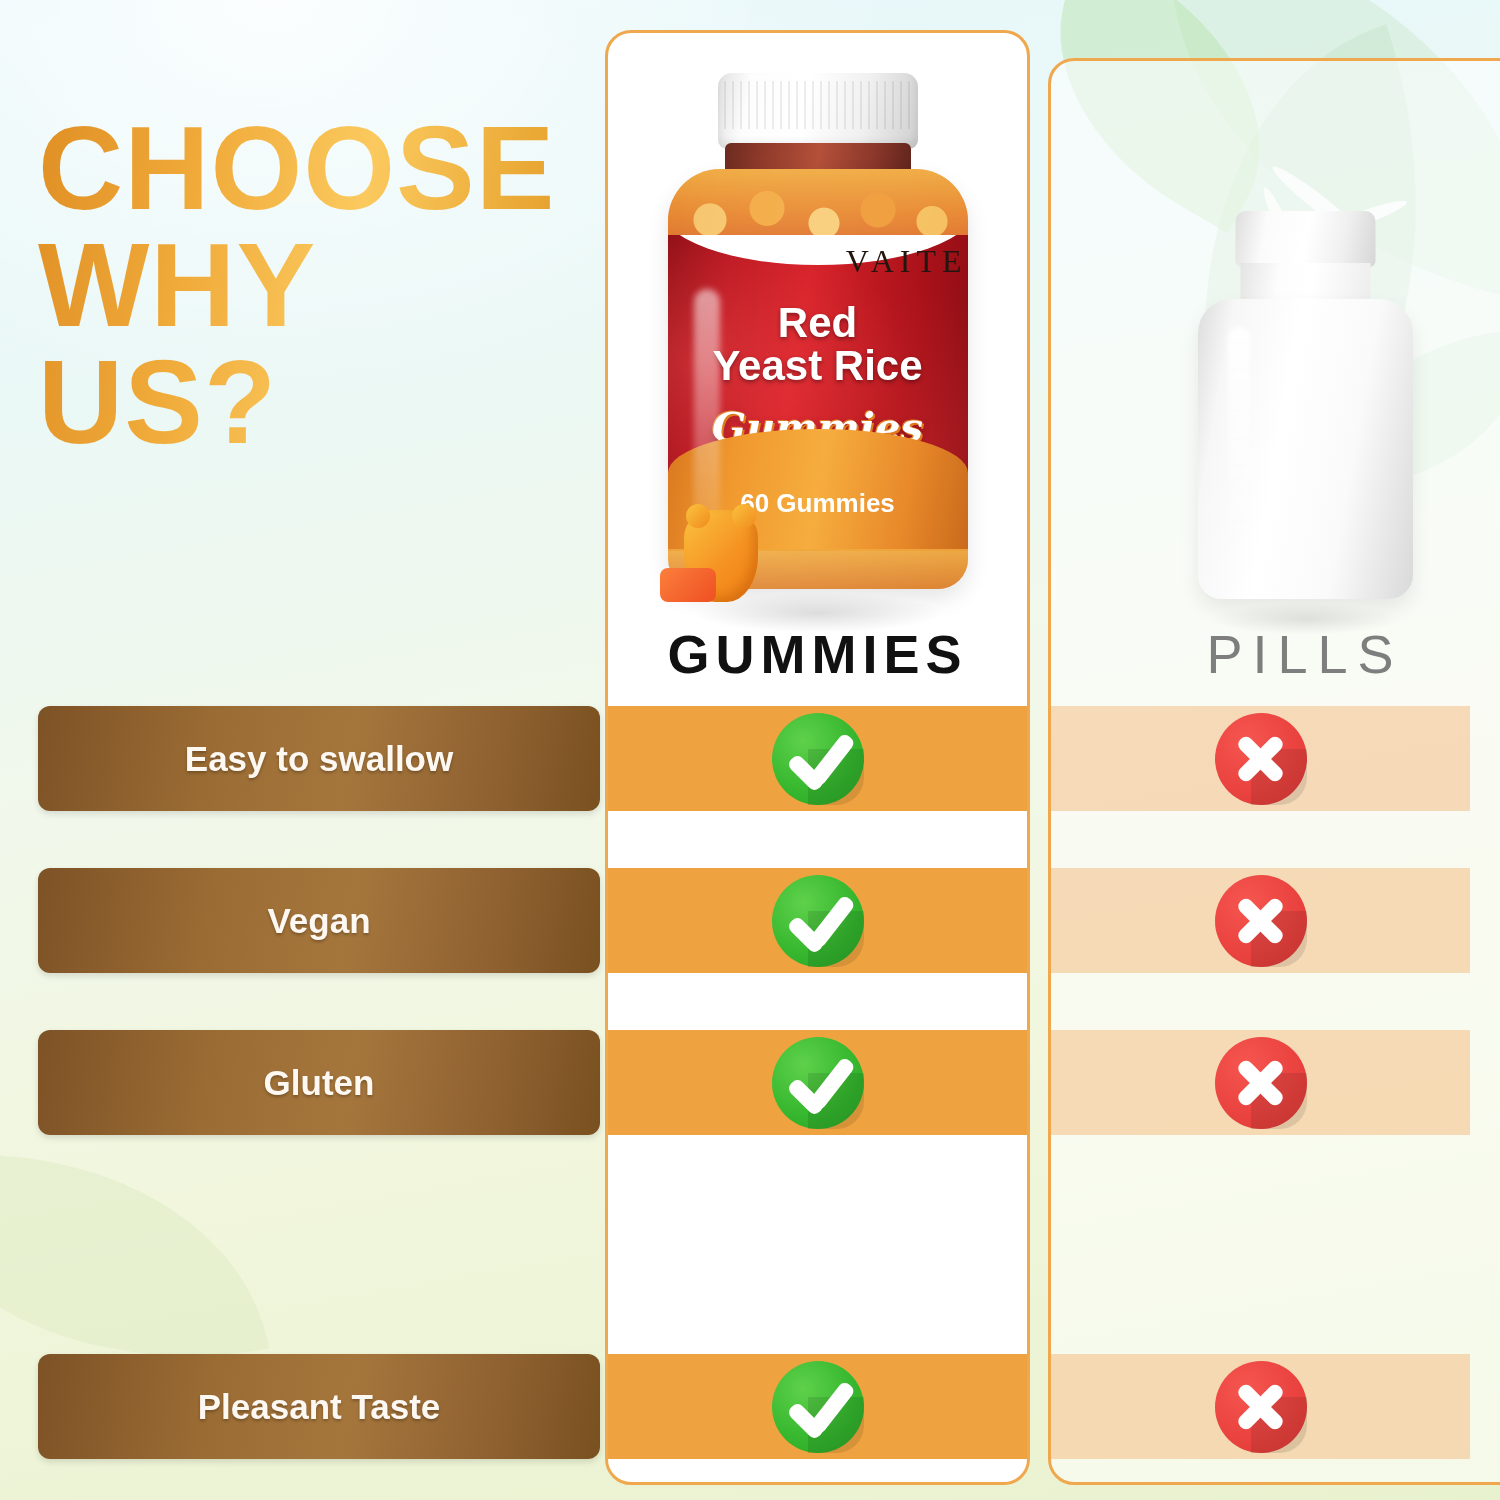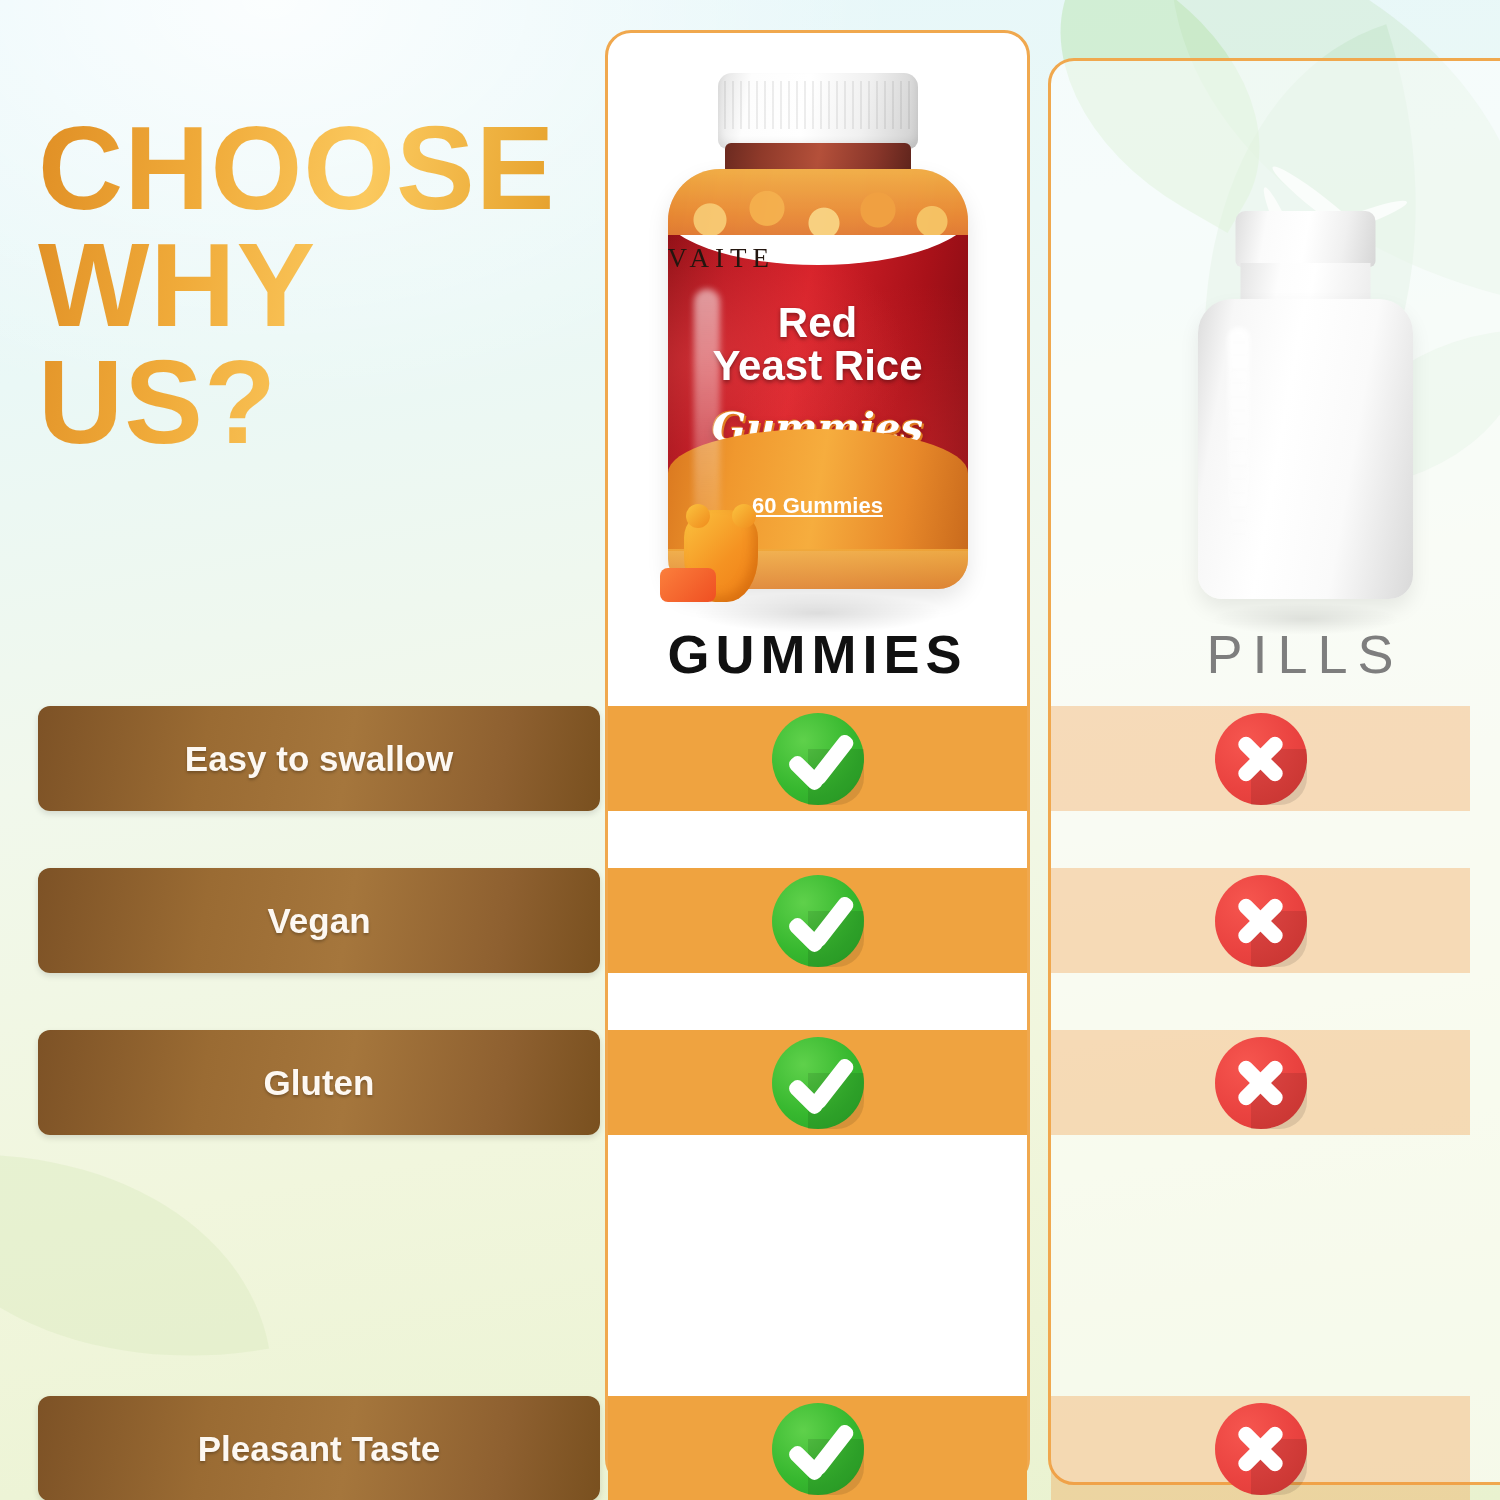--- a/index.html
+++ b/index.html
@@ -114,22 +114,22 @@
     content:""; position:absolute; inset:0;
     background:
       radial-gradient(ellipse at 10% 40%, rgba(255,90,90,.35), transparent 55%),
       radial-gradient(ellipse at 85% 70%, rgba(255,70,70,.25), transparent 55%);
   }
   .g-label-top-wave {
     position:absolute; left:-6px; right:-6px; top:-26px; height:56px;
     background:#ffffff; border-radius: 0 0 50% 50%/0 0 100% 100%;
   }
   .brand {
-    position:absolute; left:0; right:0; top:8px; text-align:left;
-    font-family:"Liberation Serif", serif; font-size:27px; letter-spacing:6px; color:#23160f;
+    position:absolute; left:0; right:0; top:8px; text-align:right;
+    font-family:"Liberation Serif", serif; font-size:32px; letter-spacing:6px; color:#23160f;
   }
   .prod-name {
     position:absolute; left:0; right:0; top:66px; text-align:center;
     color:#ffffff; font-size:42px; font-weight:700; line-height:1.03;
     text-shadow: 0 2px 4px rgba(0,0,0,.4);
   }
   .gummies-script {
     position:absolute; left:0; right:0; top:168px; text-align:center;
     font-family:"DejaVu Serif", serif; font-style: italic; font-weight:700;
     font-size:40px; color:#ffffff;
@@ -150,21 +150,21 @@
       radial-gradient(ellipse 9px 4px at 8% 48%, #8a2423, transparent 60%);
     box-shadow: inset 0 0 18px rgba(0,0,0,.55);
   }
   .g-orange-band {
     position:absolute; left:0; right:0; bottom:0; height:122px;
     background: linear-gradient(100deg,#d9771f 0%,#f0982e 22%,#f6ad3e 50%,#e8892a 78%,#c96a1c 100%);
     border-radius: 58% 58% 0 0 / 42% 42% 0 0;
   }
   .count-label {
     position:absolute; left:0; right:0; bottom:32px; text-align:center;
-    color:#ffffff; font-size:22px; font-weight:700;text-decoration:underline;
+    color:#ffffff; font-size:26px; font-weight:700;
   }
   .g-bottom-fill {
     position:absolute; left:0; right:0; bottom:0; height:40px;
     background: linear-gradient(180deg,#f0a93c, #dd7e28);
     opacity:.88;
   }
   .bear {
     position:absolute; left:16px; bottom:6px; width:74px; height:92px;
     background: linear-gradient(135deg,#fbc33f 0%,#f59322 55%,#ef7d15 100%);
     border-radius: 38% 38% 42% 42% / 30% 30% 50% 50%;
@@ -378,21 +378,21 @@
         </div>
       </div>
       <div class="band-pills">
         <div class="mark no">
           <div class="shadow-wedge"></div>
           <div class="cross-a"></div>
           <div class="cross-b"></div>
         </div>
       </div>
     </div>
-    <div class="row-strip" style="top: 1396px;">
+    <div class="row-strip" style="top: 1354px;">
       <div class="label-pill">
         <span>Pleasant Taste</span>
       </div>
       <div class="band-gummies">
         <div class="mark ok">
           <div class="shadow-wedge"></div>
           <div class="tick t1"></div>
           <div class="tick t2"></div>
         </div>
       </div>

